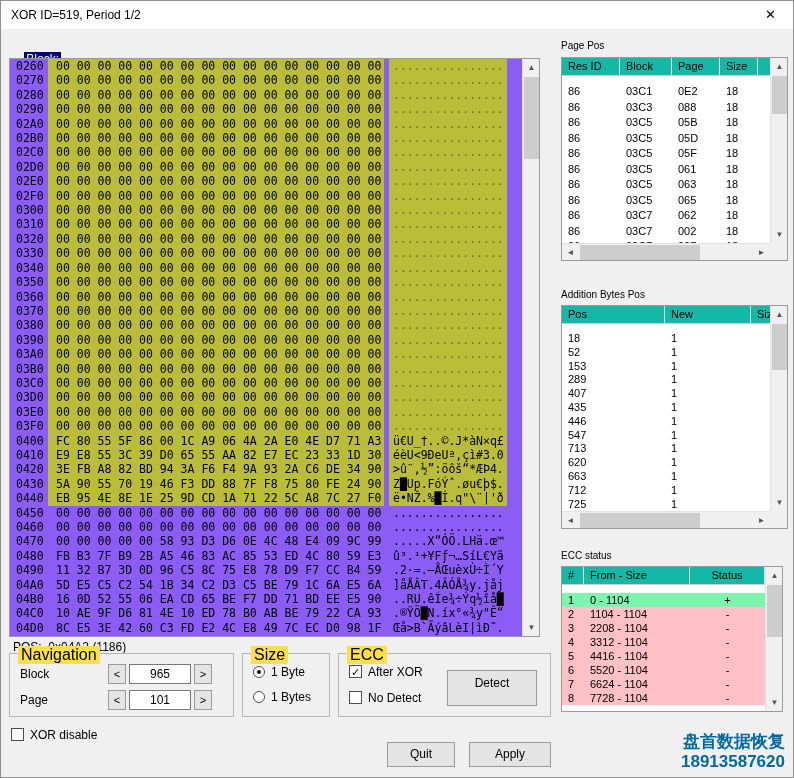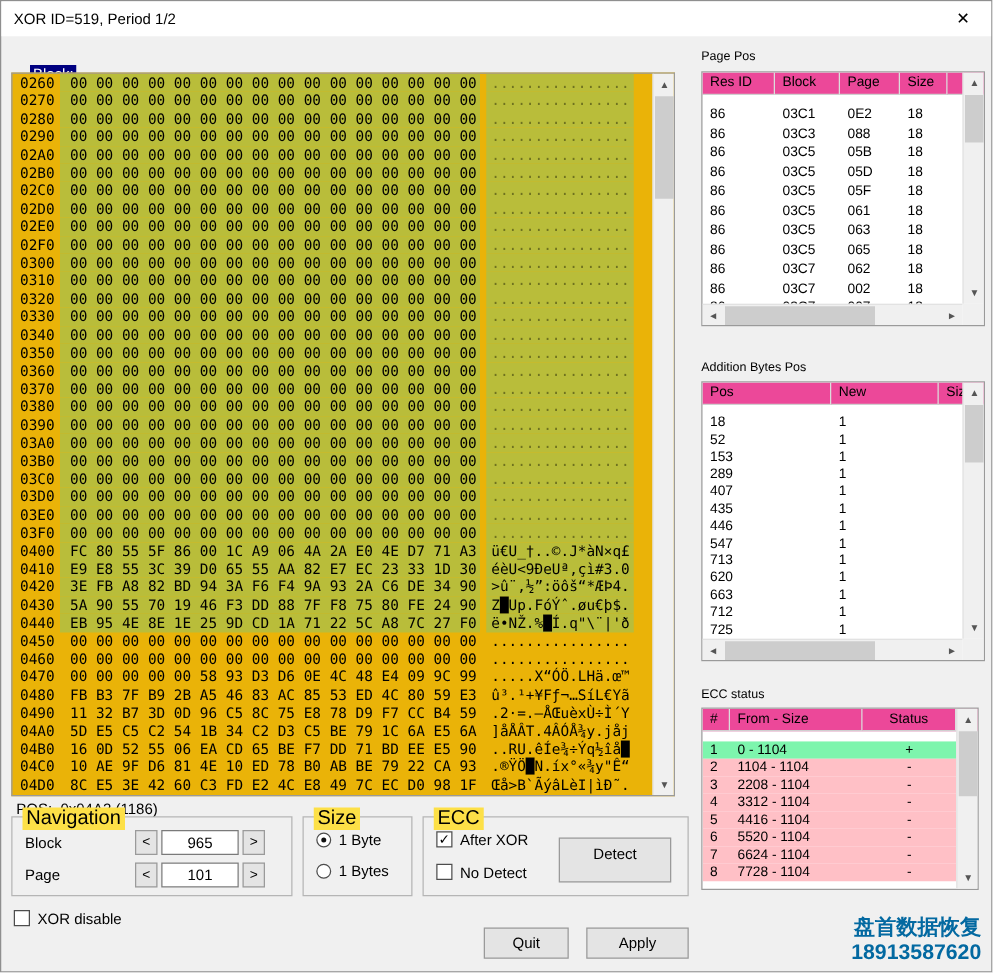--- a/index.html
+++ b/index.html
@@ -6,40 +6,40 @@
   html,body{width:794px;height:778px}
   body{font-family:"Liberation Sans",sans-serif;font-size:12px;color:#000;background:#fff}
   .window{position:relative;width:794px;height:778px;background:#f0f0f0;border:1px solid #8f8f8f;overflow:hidden}
   .titlebar{position:absolute;left:0;top:0;right:0;height:28px;background:#fff}
   .title{position:absolute;left:10px;top:7px;font-size:12px}
   .closebtn{position:absolute;right:0;top:0;width:45px;height:28px;text-align:center;line-height:28px;font-size:13px}
   .infobar{position:absolute;left:10px;top:37px;white-space:pre}
   .navy{background:#000080;color:#fff;padding:0 2px}
   .iv{margin-right:14px}
   
-  .hexview{position:absolute;left:8px;top:57px;width:531px;height:579px;background:#eab308;border:1px solid #9a9a9a}
+  .hexview{position:absolute;left:8px;top:57px;width:531px;height:579px;background:#8b5cf6;border:1px solid #9a9a9a}
   .hexrows{position:absolute;left:0;top:0;right:17px;bottom:0;overflow:hidden;font-family:"DejaVu Sans Mono",monospace;font-size:11.5px;white-space:pre}
   .hexrow{display:flex;height:14.42px;line-height:14.42px}
   .ha{flex:none;width:38px;padding-left:6px}
   .hb{flex:none;width:336px;padding-left:8px;margin-right:5px}
   .hs{flex:none;width:118px;padding-left:4px}
   .xor{background:#b9bd3a}
   .hs.xor.dim{color:#6e7220}
   .pos{position:absolute;left:12px;top:639px;white-space:pre}
   
   .sbv{position:absolute;right:0;width:17px;background:#f0f0f0;border-left:1px solid #e2e2e2}
   .sbh{position:absolute;bottom:0;height:17px;background:#f0f0f0;border-top:1px solid #e2e2e2}
   .sbtn{position:absolute;width:17px;height:17px;font-size:8px;color:#555;text-align:center;line-height:17px}
   .thumbv{position:absolute;left:1px;width:15px;background:#cdcdcd}
   .thumbh{position:absolute;top:1px;height:15px;background:#cdcdcd}
   .sbcorner{position:absolute;right:0;bottom:0;width:17px;height:17px;background:#f0f0f0}
   
   .plabel{position:absolute;font-size:10px}
   .tbl{position:absolute;background:#fff;border:1px solid #9a9a9a;overflow:hidden}
-  .thead{position:absolute;left:0;top:0;right:0;height:18px;display:flex;background:#ec4899}
+  .thead{position:absolute;left:0;top:0;right:0;height:18px;display:flex;background:#14b8a6}
   .th{flex:none;height:18px;line-height:17px;font-size:11px;padding-left:6px;border-right:1px solid #dcdcdc;border-bottom:1px solid #cfcfcf;white-space:nowrap;overflow:hidden}
   .th.fill{flex:1;border-right:none}
   .tbody{position:absolute;left:0;top:26px;overflow:hidden}
   .trow{display:flex;font-size:11px;white-space:nowrap}
   .trow span{flex:none;padding-left:6px;overflow:hidden}
   .pp-row{height:15.5px;line-height:15.5px}
   .ab-row{height:13.8px;line-height:13.8px}
   .ecc-row{height:14px;line-height:14px}
   .pp .c0,.pp-row .c0{width:58px}.pp .c1,.pp-row .c1{width:52px}.pp .c2,.pp-row .c2{width:48px}.pp .c3,.pp-row .c3{width:38px}
   .ab .c0,.ab-row .c0{width:103px}.ab .c1,.ab-row .c1{width:86px}.ab .c2,.ab-row .c2{width:40px}

